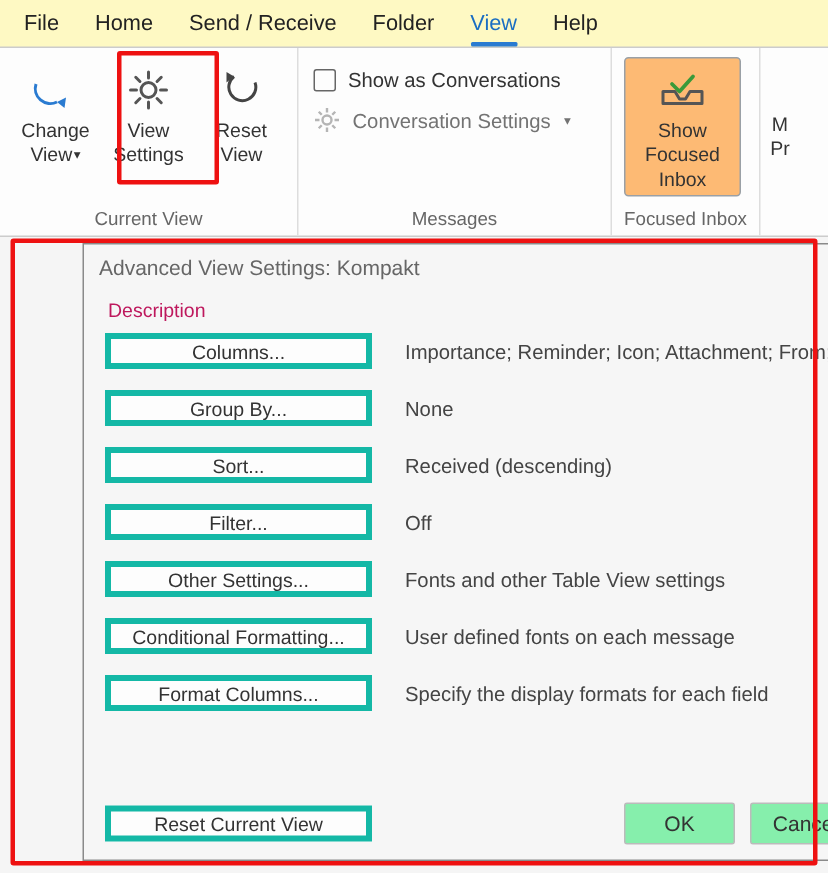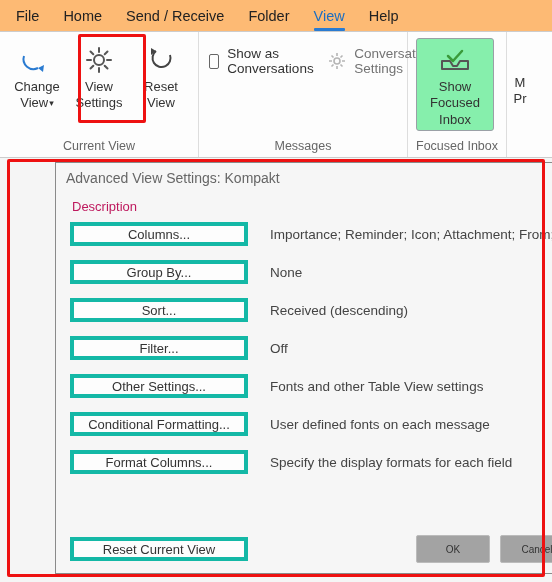--- a/index.html
+++ b/index.html
@@ -16,21 +16,21 @@
   }
 
   
   .menubar {
     display: flex;
     align-items: center;
     gap: 24px;
     padding: 6px 14px 6px 16px;
     font-size: 14.5px;
     color: #222;
-    background: #fdba74;
+    background: #fef9c3;
     border-bottom: 1px solid #ccc;
     height: 32px;
   }
   .menubar .menu-item { cursor: default; }
   .menubar .menu-item.active {
     color: #1b6ec2;
     position: relative;
   }
   .menubar .menu-item.active::after {
     content: "";
@@ -79,21 +79,21 @@
     text-align: center;
     font-size: 13px;
     line-height: 1.25;
     cursor: default;
     border: 1px solid transparent;
     border-radius: 3px;
     position: relative;
   }
   .big-btn.selected {
     border: 1px solid #9aa0a6;
-    background: #86efac;
+    background: #fdba74;
   }
   .big-btn .icon-slot {
     height: 34px;
     display: flex;
     align-items: center;
     justify-content: center;
     margin-bottom: 2px;
   }
   .drop-caret {
     font-size: 9px;
@@ -112,20 +112,21 @@
     width: 68px; height: 89px;
   }
   .hl-dialog {
     top: 159px; left: 7px;
     width: 538px; height: 418px;
   }
 
   
   .msg-rows {
     display: flex;
+    flex-direction: column;
     gap: 10px;
     padding: 8px 6px 0 4px;
     width: 196px;
   }
   .msg-row {
     display: flex;
     align-items: center;
     gap: 8px;
     font-size: 13.5px;
     color: #333;
@@ -210,25 +211,25 @@
     left: 0; right: 0; bottom: 10px;
     display: flex;
     align-items: center;
     padding: 0 12px 0 14px;
     gap: 10px;
   }
   .dlg-footer .opt-btn { width: 178px; }
   .dlg-footer .spacer { flex: 1; }
   .ftr-btn {
     width: 74px; height: 28px;
-    background: #a3a3a3;
+    background: #86efac;
     border: 1px solid #bbb;
     border-radius: 2px;
     display: flex; align-items: center; justify-content: center;
-    font-size: 10px; color: #333;
+    font-size: 14px; color: #333;
   }
 
   svg { display: block; }
 </style>
 </head>
 <body>
 
 <div class="menubar">
   <span class="menu-item">File</span>
   <span class="menu-item">Home</span>

